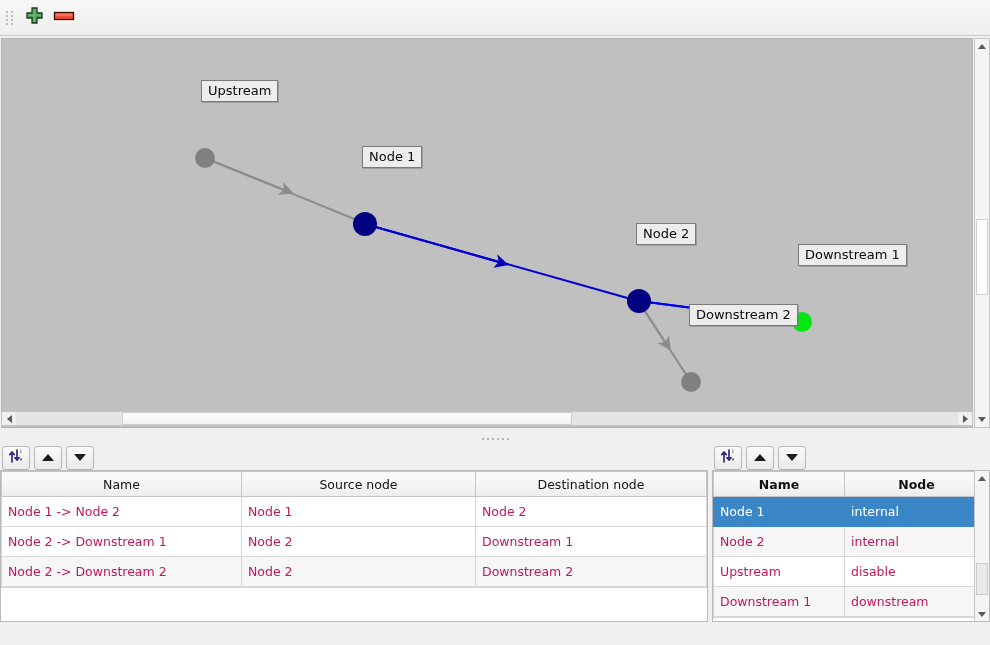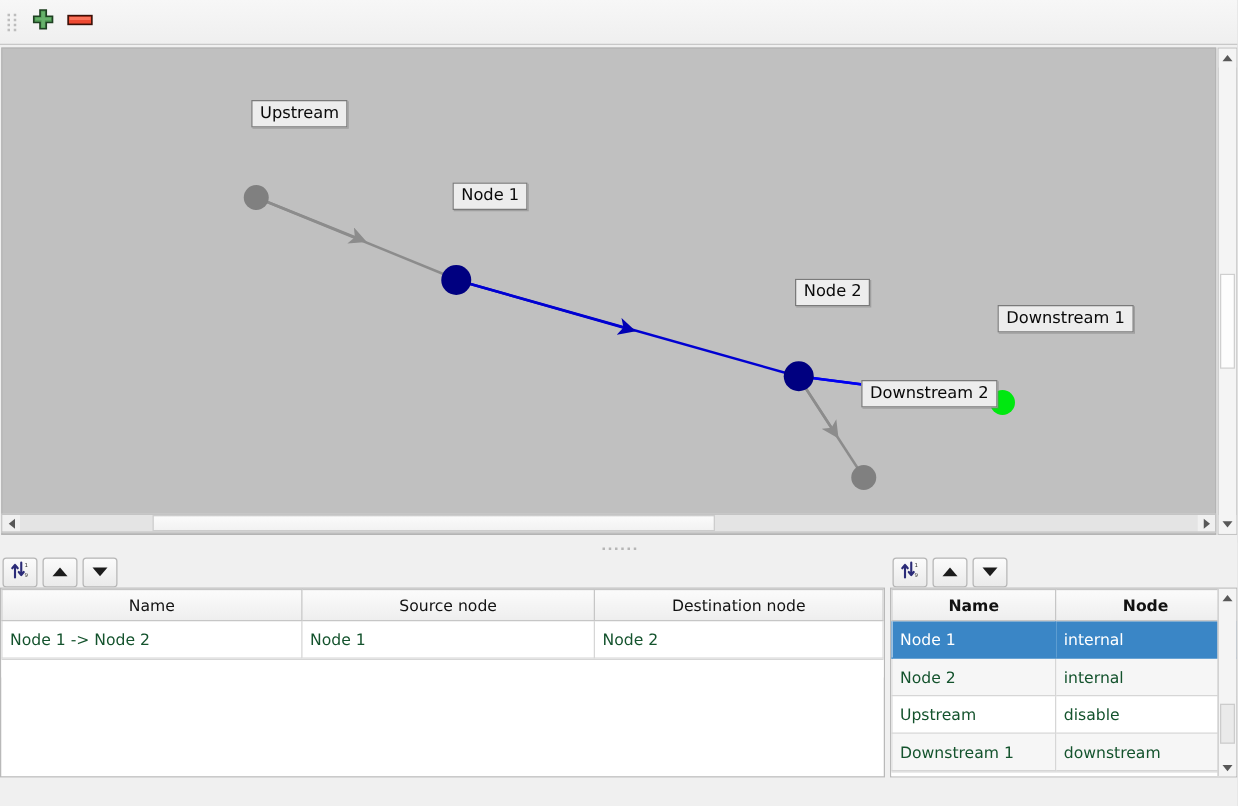--- a/index.html
+++ b/index.html
@@ -244,21 +244,21 @@
     font-weight: normal;
     color: #121212;
     text-align: center;
     padding: 0 4px;
   }
   .pane-right table.grid th { font-weight: bold; }
   table.grid td {
     border: 1px solid #d6d6d6;
     height: 29px;
     padding: 0 6px;
-    color: #14532d;
+    color: #be185d;
     overflow: hidden;
     white-space: nowrap;
     text-overflow: ellipsis;
   }
   table.grid tr.odd td  { background: #ffffff; }
   table.grid tr.even td { background: #f6f6f6; }
   table.grid tr.selected td {
     background: #3a86c6;
     color: #ffffff;
     border-color: #3a86c6;
@@ -455,20 +455,30 @@
             <th>Source node</th>
             <th>Destination node</th>
           </tr>
         </thead>
         <tbody>
           <tr class="odd">
             <td>Node 1 -&gt; Node 2</td>
             <td>Node 1</td>
             <td>Node 2</td>
           </tr>
+          <tr class="odd">
+            <td>Node 2 -&gt; Downstream 1</td>
+            <td>Node 2</td>
+            <td>Downstream 1</td>
+          </tr>
+          <tr class="even">
+            <td>Node 2 -&gt; Downstream 2</td>
+            <td>Node 2</td>
+            <td>Downstream 2</td>
+          </tr>
         </tbody>
       </table>
       <div class="filler-row"></div>
     </div>
   </div>
 
   <div class="pane pane-right">
     <div class="mini-toolbar">
       <button class="mt-btn">
         <span>

